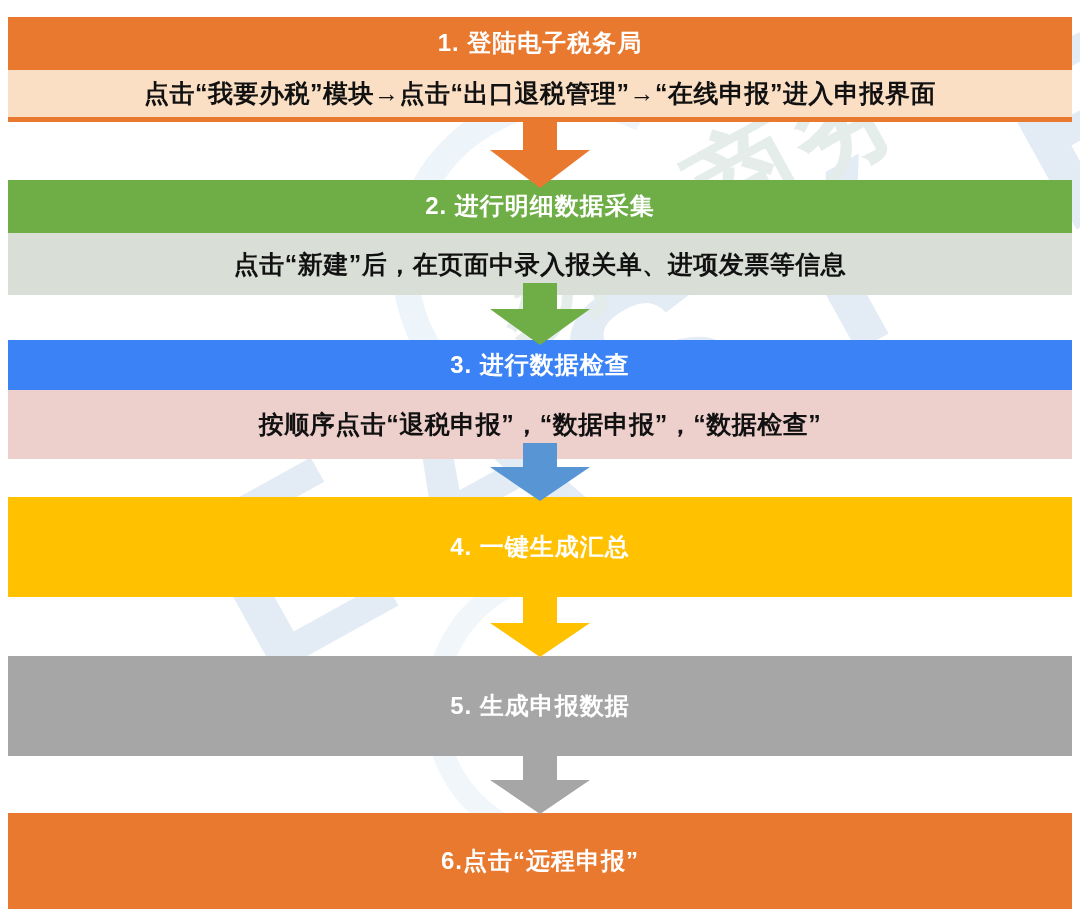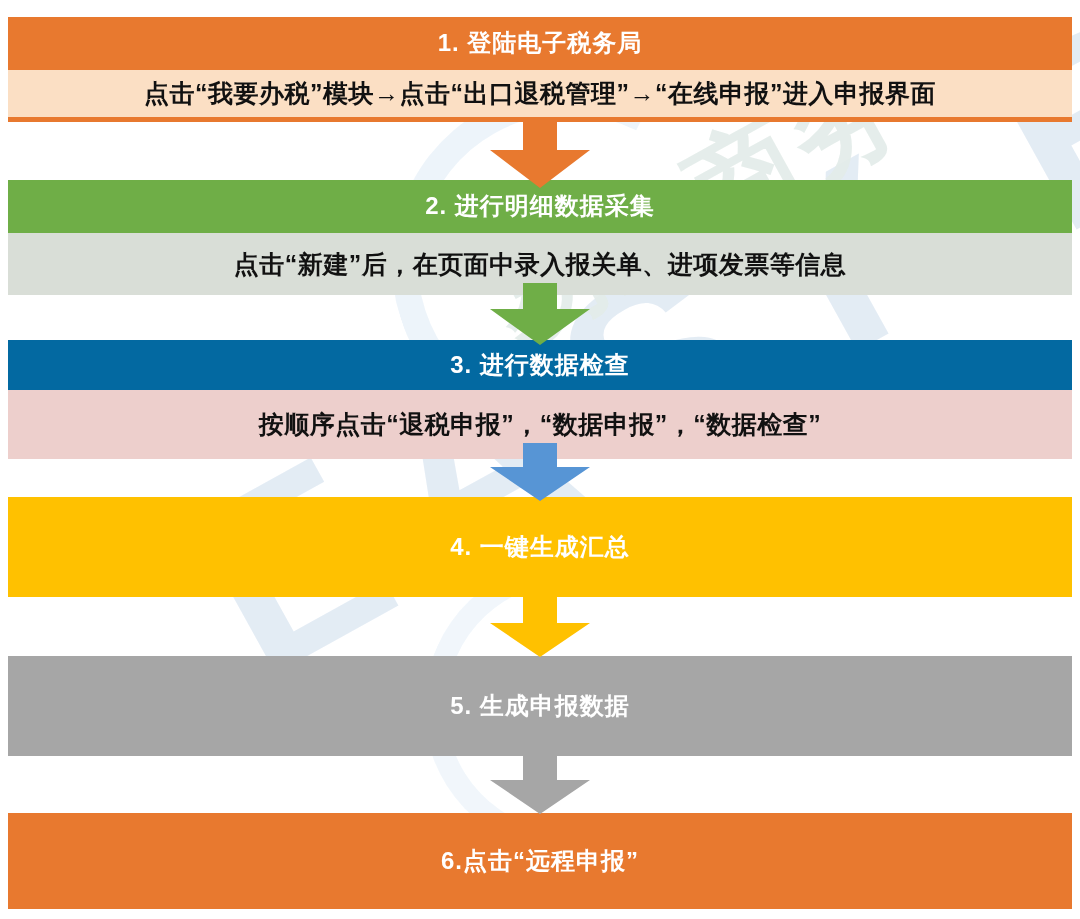--- a/index.html
+++ b/index.html
@@ -173,21 +173,21 @@
       <div class="step-desc" id="step-2-desc" style="height:62px;background:#D9DED7;">点击“新建”后，在页面中录入报关单、进项发票等信息</div>
     </div>
 
     <div class="arrow" style="top:283px;">
       <svg width="100" height="62" viewBox="0 0 100 62" aria-hidden="true">
         <polygon id="arrow-2-poly" points="33,0 67,0 67,26 100,26 50,62 0,26 33,26" fill="#6FAE47"></polygon>
       </svg>
     </div>
 
     <div class="step" id="step-3-box" style="top:340px;">
-      <div class="step-title" id="step-3-title" style="height:50px;background:#0369a1;">3. 进行数据检查</div>
+      <div class="step-title" id="step-3-title" style="height:50px;background:#3b82f6;">3. 进行数据检查</div>
       <div class="step-desc" id="step-3-desc" style="height:69px;background:#EDCFCC;">按顺序点击“退税申报”，“数据申报”，“数据检查”</div>
     </div>
 
     <div class="arrow" style="top:443px;">
       <svg width="100" height="58" viewBox="0 0 100 58" aria-hidden="true">
         <polygon id="arrow-3-poly" points="33,0 67,0 67,24 100,24 50,58 0,24 33,24" fill="#5795D5"></polygon>
       </svg>
     </div>
 
     <div class="step" id="step-4-box" style="top:497px;">

